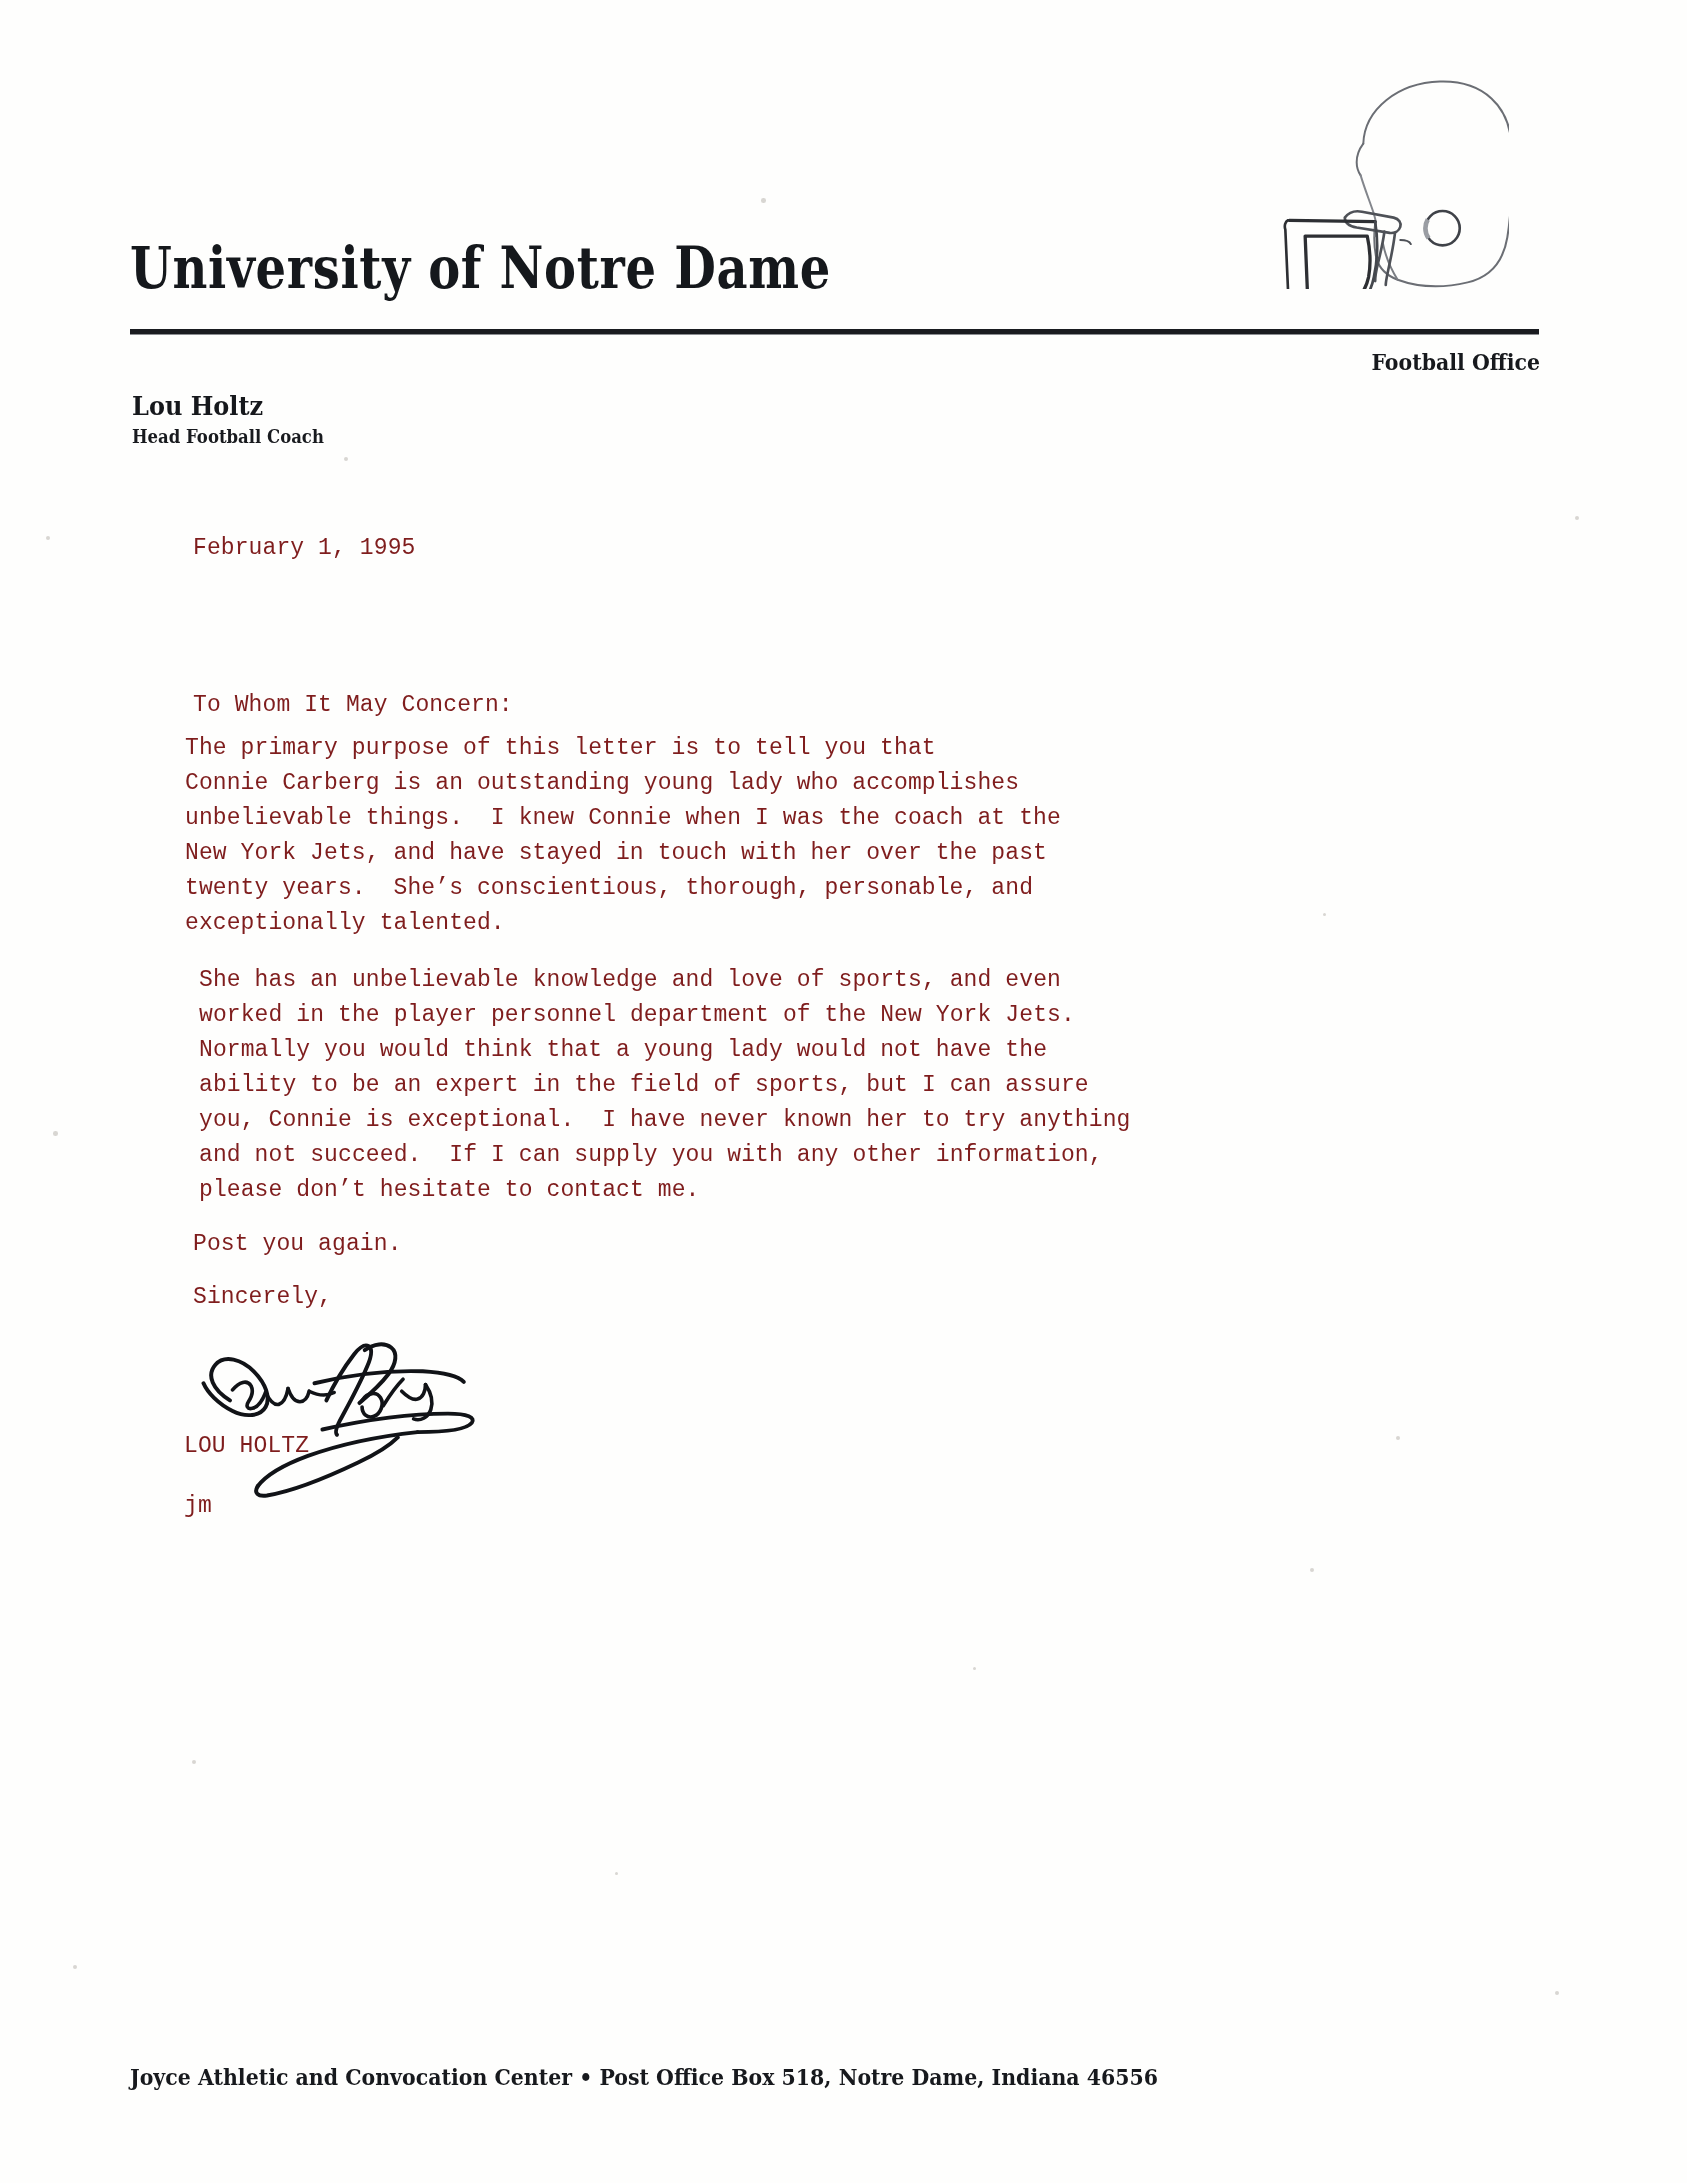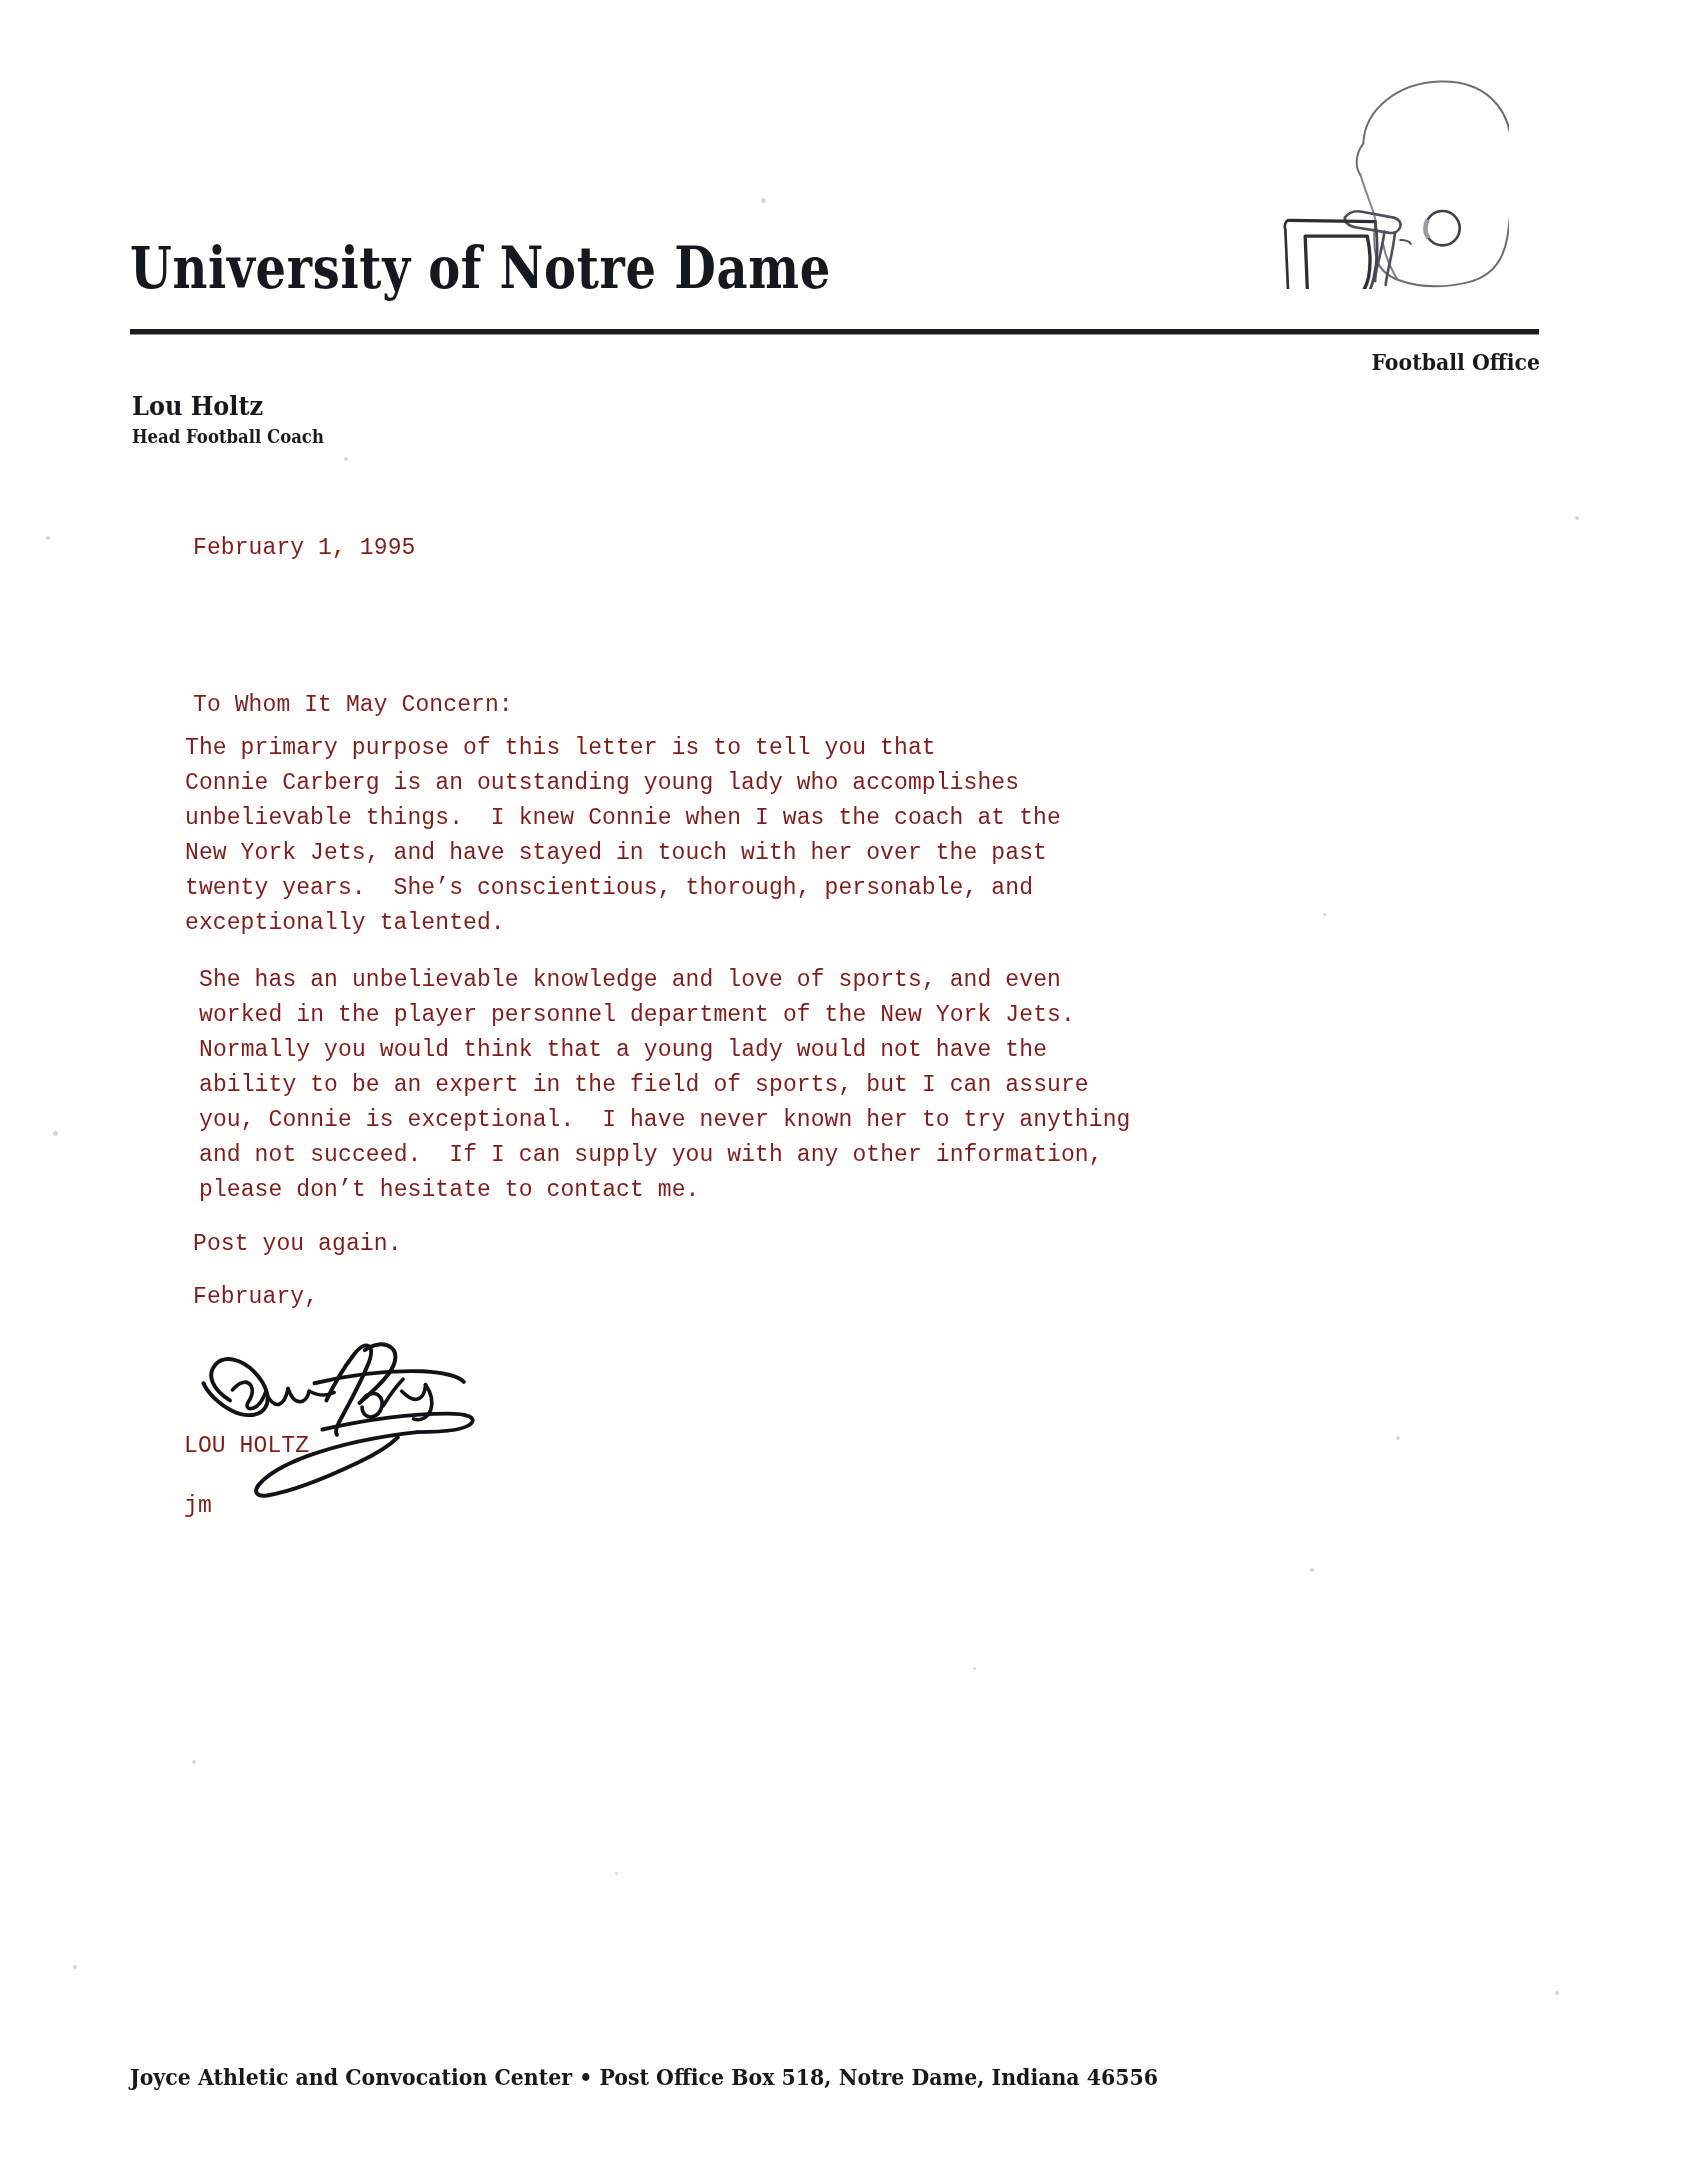--- a/index.html
+++ b/index.html
@@ -270,21 +270,21 @@
   <div class="typed para-2">She has an unbelievable knowledge and love of sports, and even
 worked in the player personnel department of the New York Jets.
 Normally you would think that a young lady would not have the
 ability to be an expert in the field of sports, but I can assure
 you, Connie is exceptional.  I have never known her to try anything
 and not succeed.  If I can supply you with any other information,
 please don’t hesitate to contact me.</div>
 
   <div class="typed thanks">Post you again.</div>
 
-  <div class="typed closing">February,</div>
+  <div class="typed closing">Sincerely,</div>
 
   <div class="typed signer-name">LOU HOLTZ</div>
 
   <div class="signature">
     <svg viewBox="0 0 560 290" width="370" height="192" xmlns="http://www.w3.org/2000/svg">
       <g fill="none" stroke="#111317" stroke-linecap="round" stroke-linejoin="round">
 
         <path d="M68 132 C42 116 32 94 46 78 C60 62 86 70 104 88
                  C122 106 130 128 122 142 C114 156 92 158 72 148
                  C50 137 34 120 28 106" stroke-width="6"></path>

